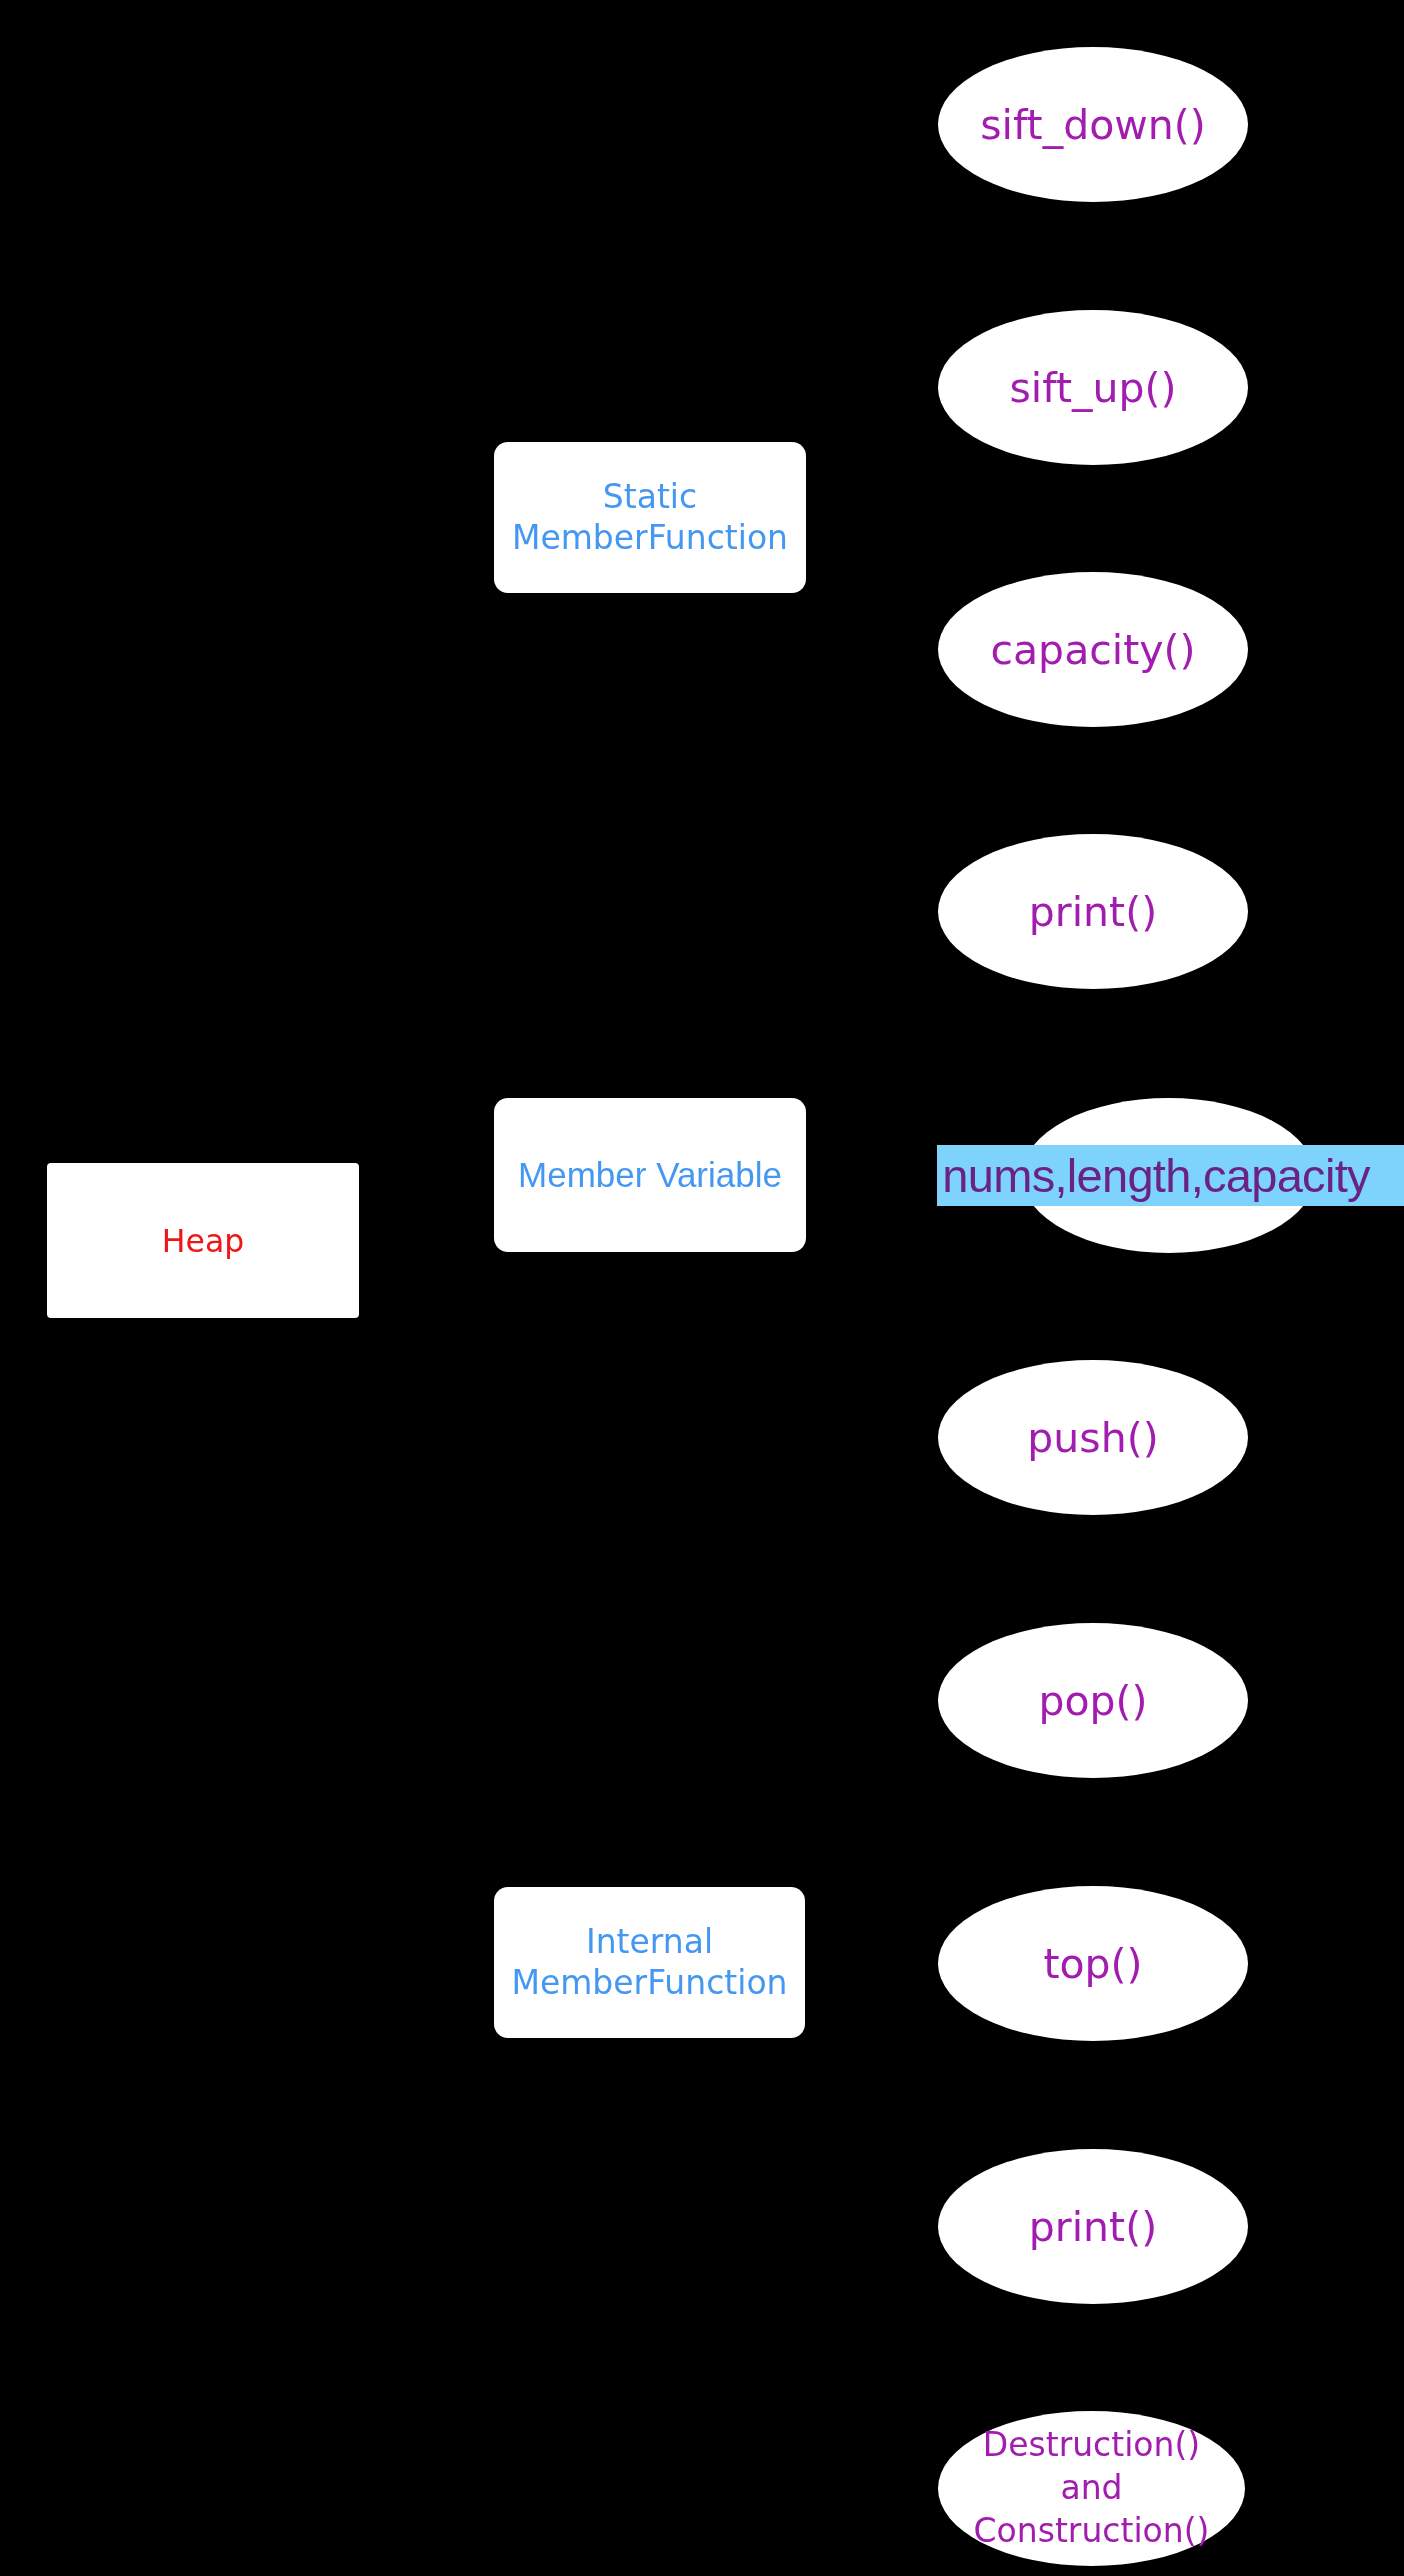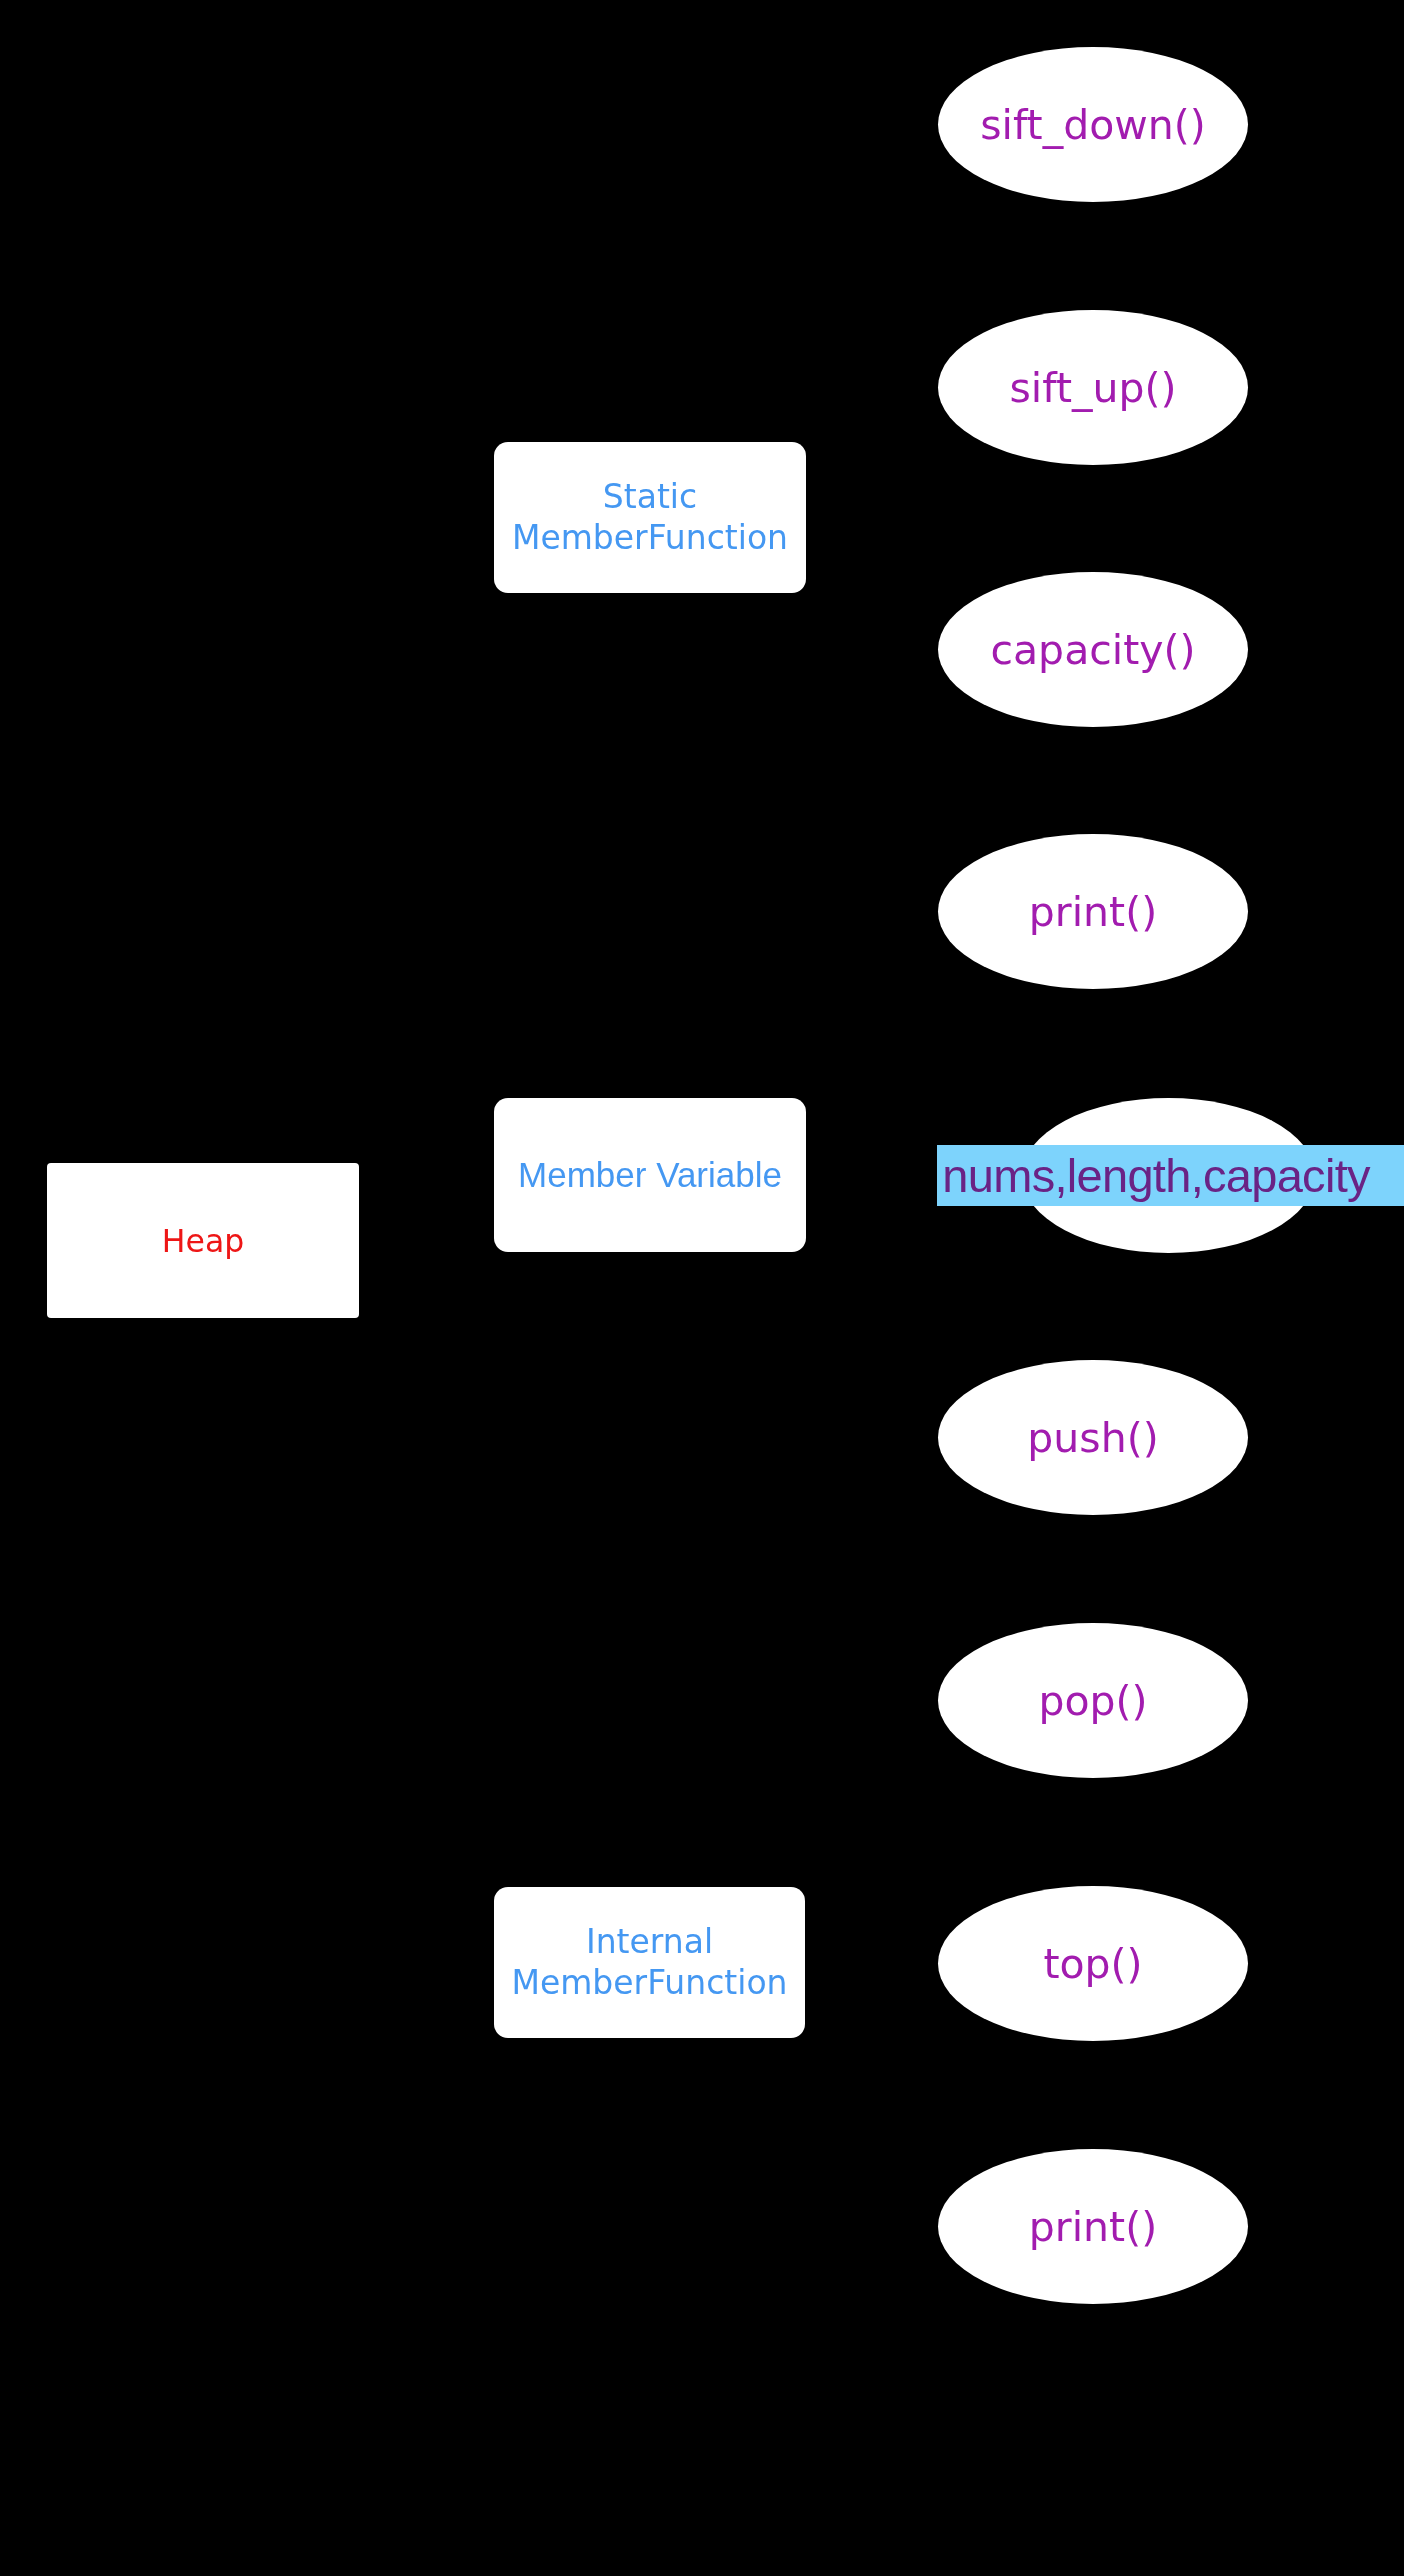--- a/index.html
+++ b/index.html
@@ -142,15 +142,18 @@
   </div>
 
   <div class="node ellipse" style="left:938px; top:1886px; width:310px; height:155px;">
     <span class="leaf-label">top()</span>
   </div>
 
   <div class="node ellipse" style="left:938px; top:2149px; width:310px; height:155px;">
     <span class="leaf-label">print()</span>
   </div>
 
+  <div class="node ellipse" style="left:938px; top:2411px; width:307px; height:155px; padding:0 6.6px;">
+    <span class="leaf-label small" style="display:inline-block; max-width:289px;">Destruction() and Construction()</span>
+  </div>
 
 </div>
 
 
 </body></html>

